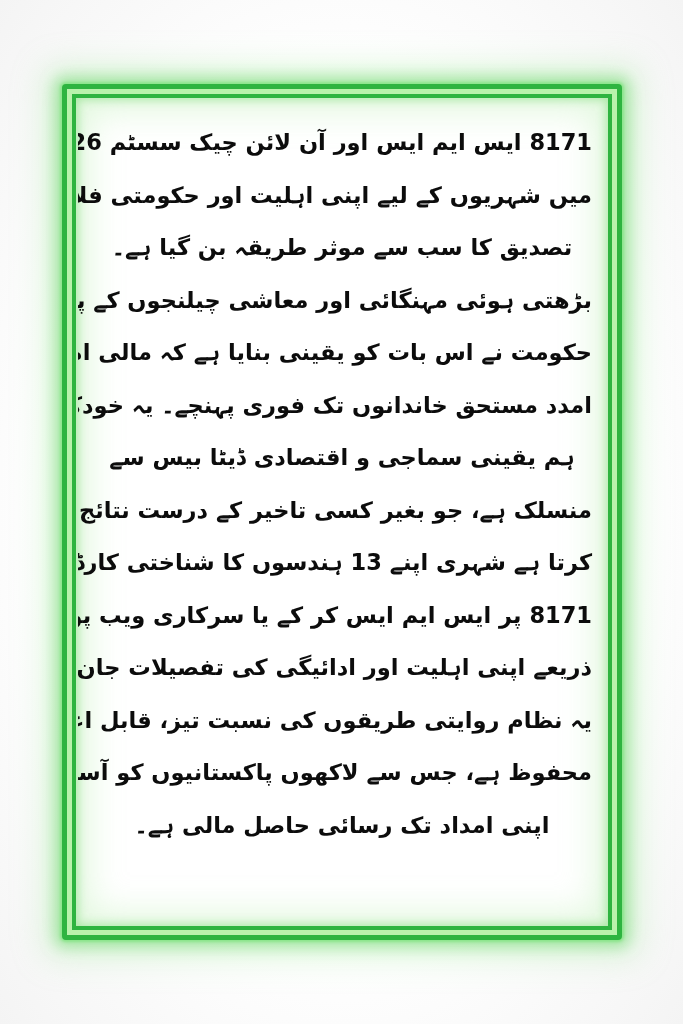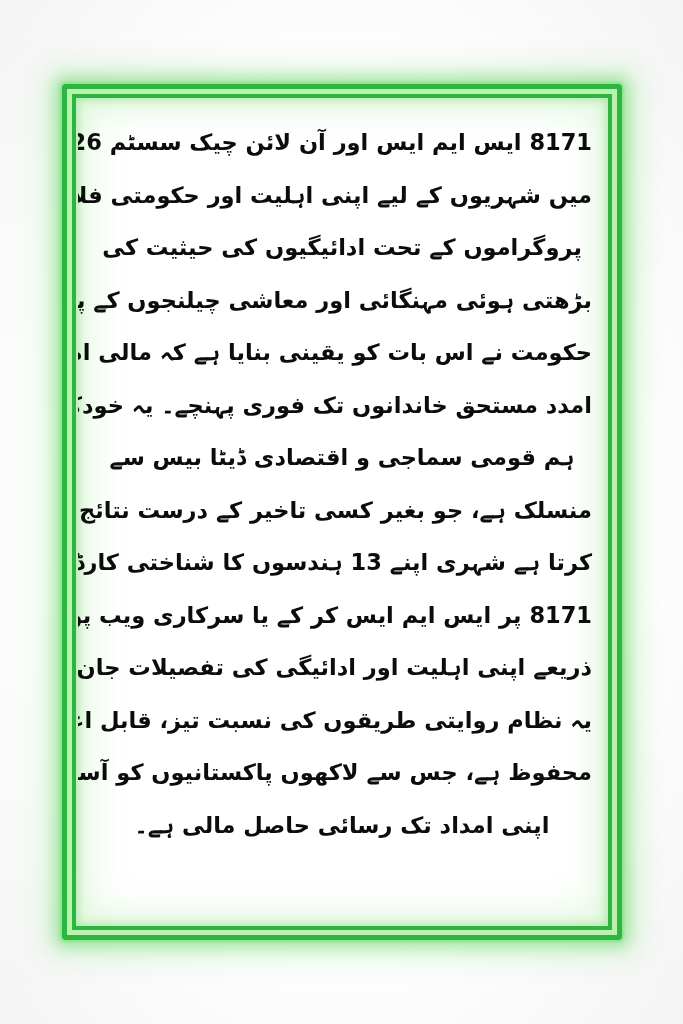--- a/index.html
+++ b/index.html
@@ -67,25 +67,25 @@
 </head>
 <body>
 
 <div class="page-bg"></div>
 
 <div class="frame"></div>
 
 <div class="text-block">
   <div class="line">8171 ایس ایم ایس اور آن لائن چیک سسٹم 2026</div>
   <div class="line">میں شہریوں کے لیے اپنی اہلیت اور حکومتی فلاحی</div>
-  <div class="line">پروگراموں   کے تحت ادائیگیوں کی حیثیت کی</div>
+  <div class="line">تصدیق کا سب سے موثر طریقہ بن گیا ہے۔</div>
   <div class="line">بڑھتی ہوئی مہنگائی اور معاشی چیلنجوں کے پیش نظر،</div>
   <div class="line">حکومت نے اس بات کو یقینی بنایا ہے کہ مالی امداد</div>
   <div class="line">امدد مستحق خاندانوں تک فوری پہنچے۔  یہ خودکار نظام</div>
-  <div class="line">ہم قومی سماجی و اقتصادی ڈیٹا بیس سے</div>
+  <div class="line">ہم یقینی سماجی و اقتصادی ڈیٹا بیس سے</div>
   <div class="line">منسلک ہے، جو بغیر کسی تاخیر کے درست نتائج فراہم</div>
   <div class="line">کرتا ہے شہری اپنے 13 ہندسوں کا شناختی کارڈ نمبر</div>
   <div class="line">8171 پر ایس ایم ایس کر کے یا سرکاری ویب پورٹل کے</div>
   <div class="line">ذریعے اپنی اہلیت اور ادائیگی کی تفصیلات جان سکتے ہیں۔</div>
   <div class="line">یہ نظام روایتی طریقوں کی نسبت تیز، قابل اعتماد اور</div>
   <div class="line">محفوظ ہے، جس سے لاکھوں پاکستانیوں کو آسانی سے</div>
   <div class="line">اپنی امداد تک رسائی حاصل مالی ہے۔</div>
 </div>
 
 </body></html>

